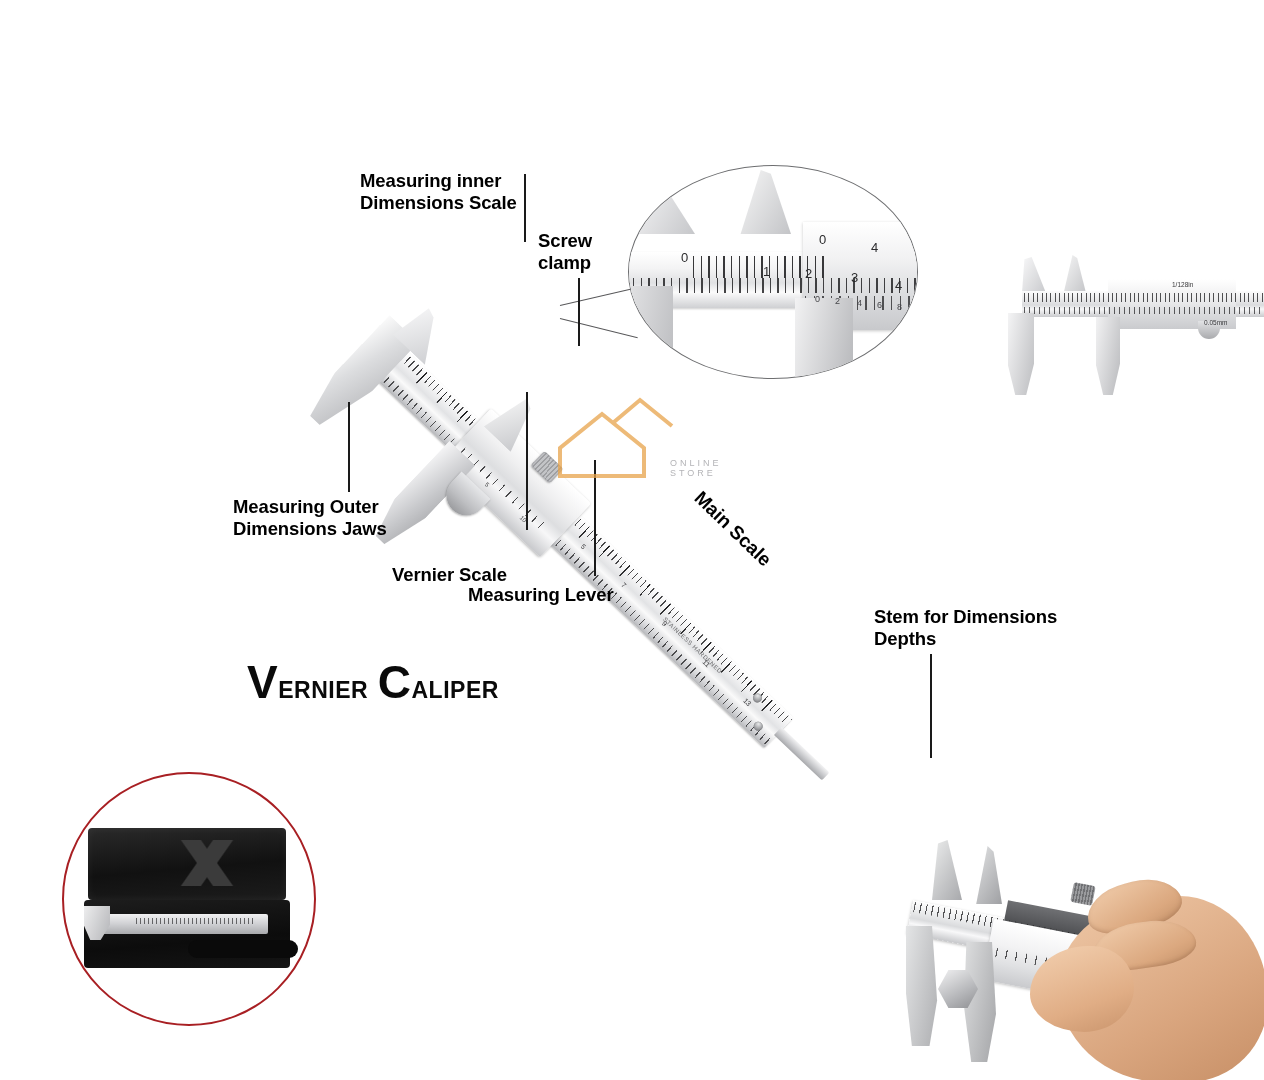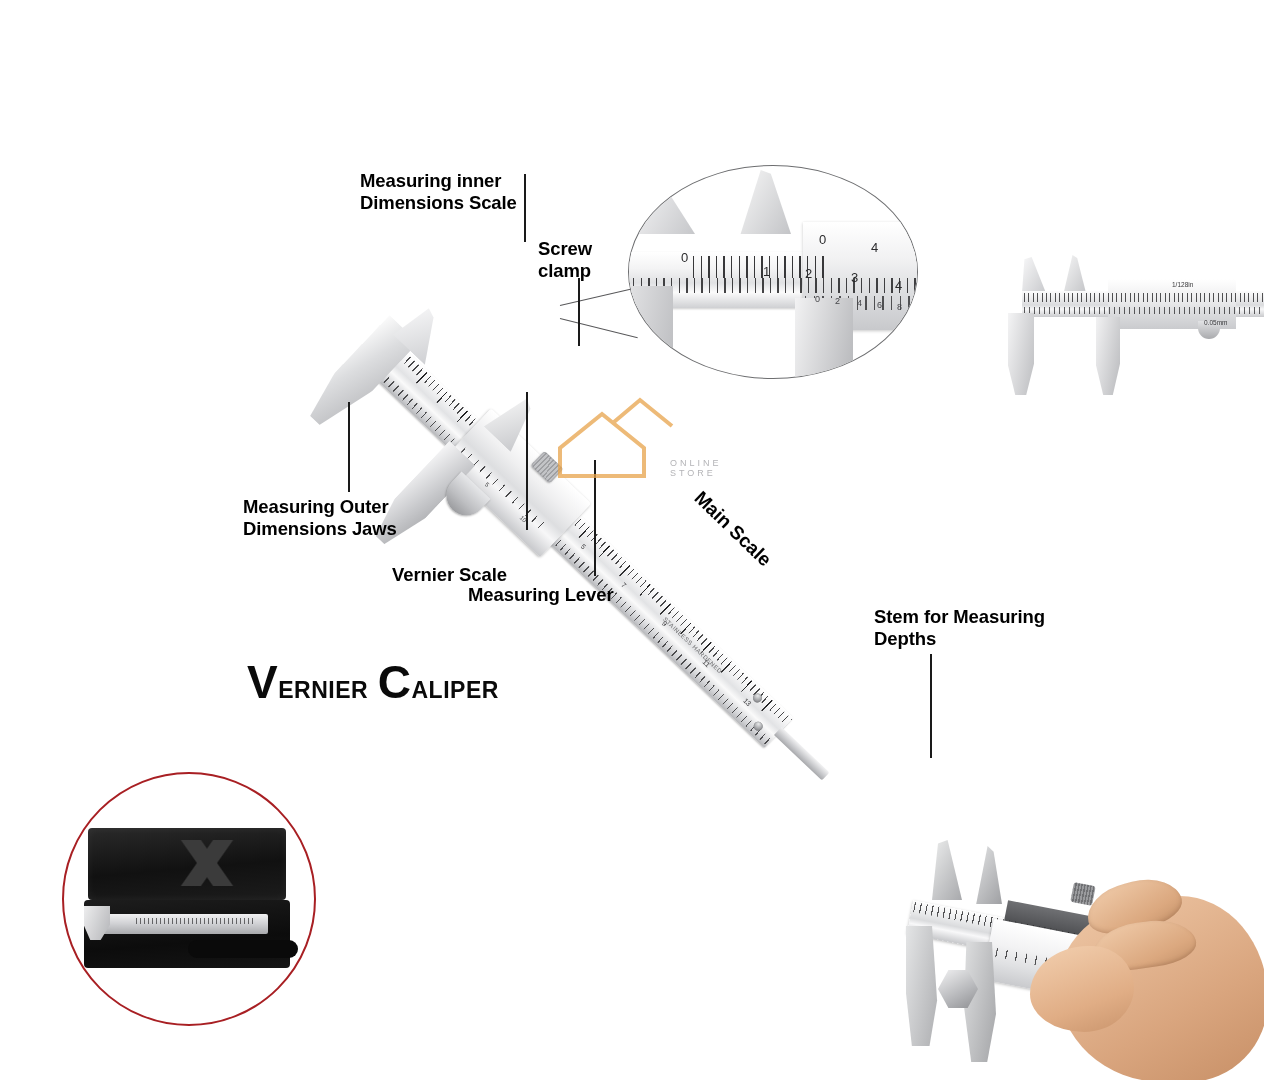--- a/index.html
+++ b/index.html
@@ -417,35 +417,35 @@
     <div class="tr-jaw-l2"></div>
     <div class="tr-lever"></div>
     <div class="tr-txt" style="left:172px;top:26px">1/128in</div>
     <div class="tr-txt" style="left:204px;top:64px">0.05mm</div>
   </div>
 
   <div class="label" style="left:360px;top:170px">Measuring inner
 Dimensions Scale</div>
   <div class="leader v" style="left:524px;top:174px;height:68px"></div>
 
-  <div class="label" style="left:538px;top:238px">Screw
+  <div class="label" style="left:538px;top:230px">Screw
 clamp</div>
   <div class="leader v" style="left:578px;top:278px;height:68px"></div>
 
-  <div class="label" style="left:243px;top:496px">Measuring Outer
+  <div class="label" style="left:233px;top:496px">Measuring Outer
 Dimensions Jaws</div>
   <div class="leader v" style="left:348px;top:402px;height:90px"></div>
 
   <div class="label" style="left:392px;top:564px">Vernier Scale</div>
   <div class="leader v" style="left:526px;top:392px;height:138px"></div>
 
   <div class="label" style="left:468px;top:584px">Measuring Lever</div>
   <div class="leader v" style="left:594px;top:460px;height:116px"></div>
 
-  <div class="label" style="left:874px;top:606px">Stem for Measuring
+  <div class="label" style="left:874px;top:606px">Stem for Dimensions
 Depths</div>
   <div class="leader v" style="left:930px;top:654px;height:104px"></div>
 
   <div style="position:absolute;left:548px;top:392px;width:190px;height:92px;opacity:.75">
     <svg width="190" height="92" viewBox="0 0 190 92" style="position:absolute;left:0;top:0">
       <path d="M12 56 L12 84 L96 84 L96 56 L54 22 Z" fill="none" stroke="#e8a44c" stroke-width="4"></path>
       <path d="M66 30 L92 8 L124 34" fill="none" stroke="#e8a44c" stroke-width="4"></path>
     </svg>
     <div style="position:absolute;left:122px;top:66px;font-size:9px;color:#9a9a9e;letter-spacing:3px;font-family:'Liberation Sans',sans-serif">ONLINE STORE</div>
   </div>

